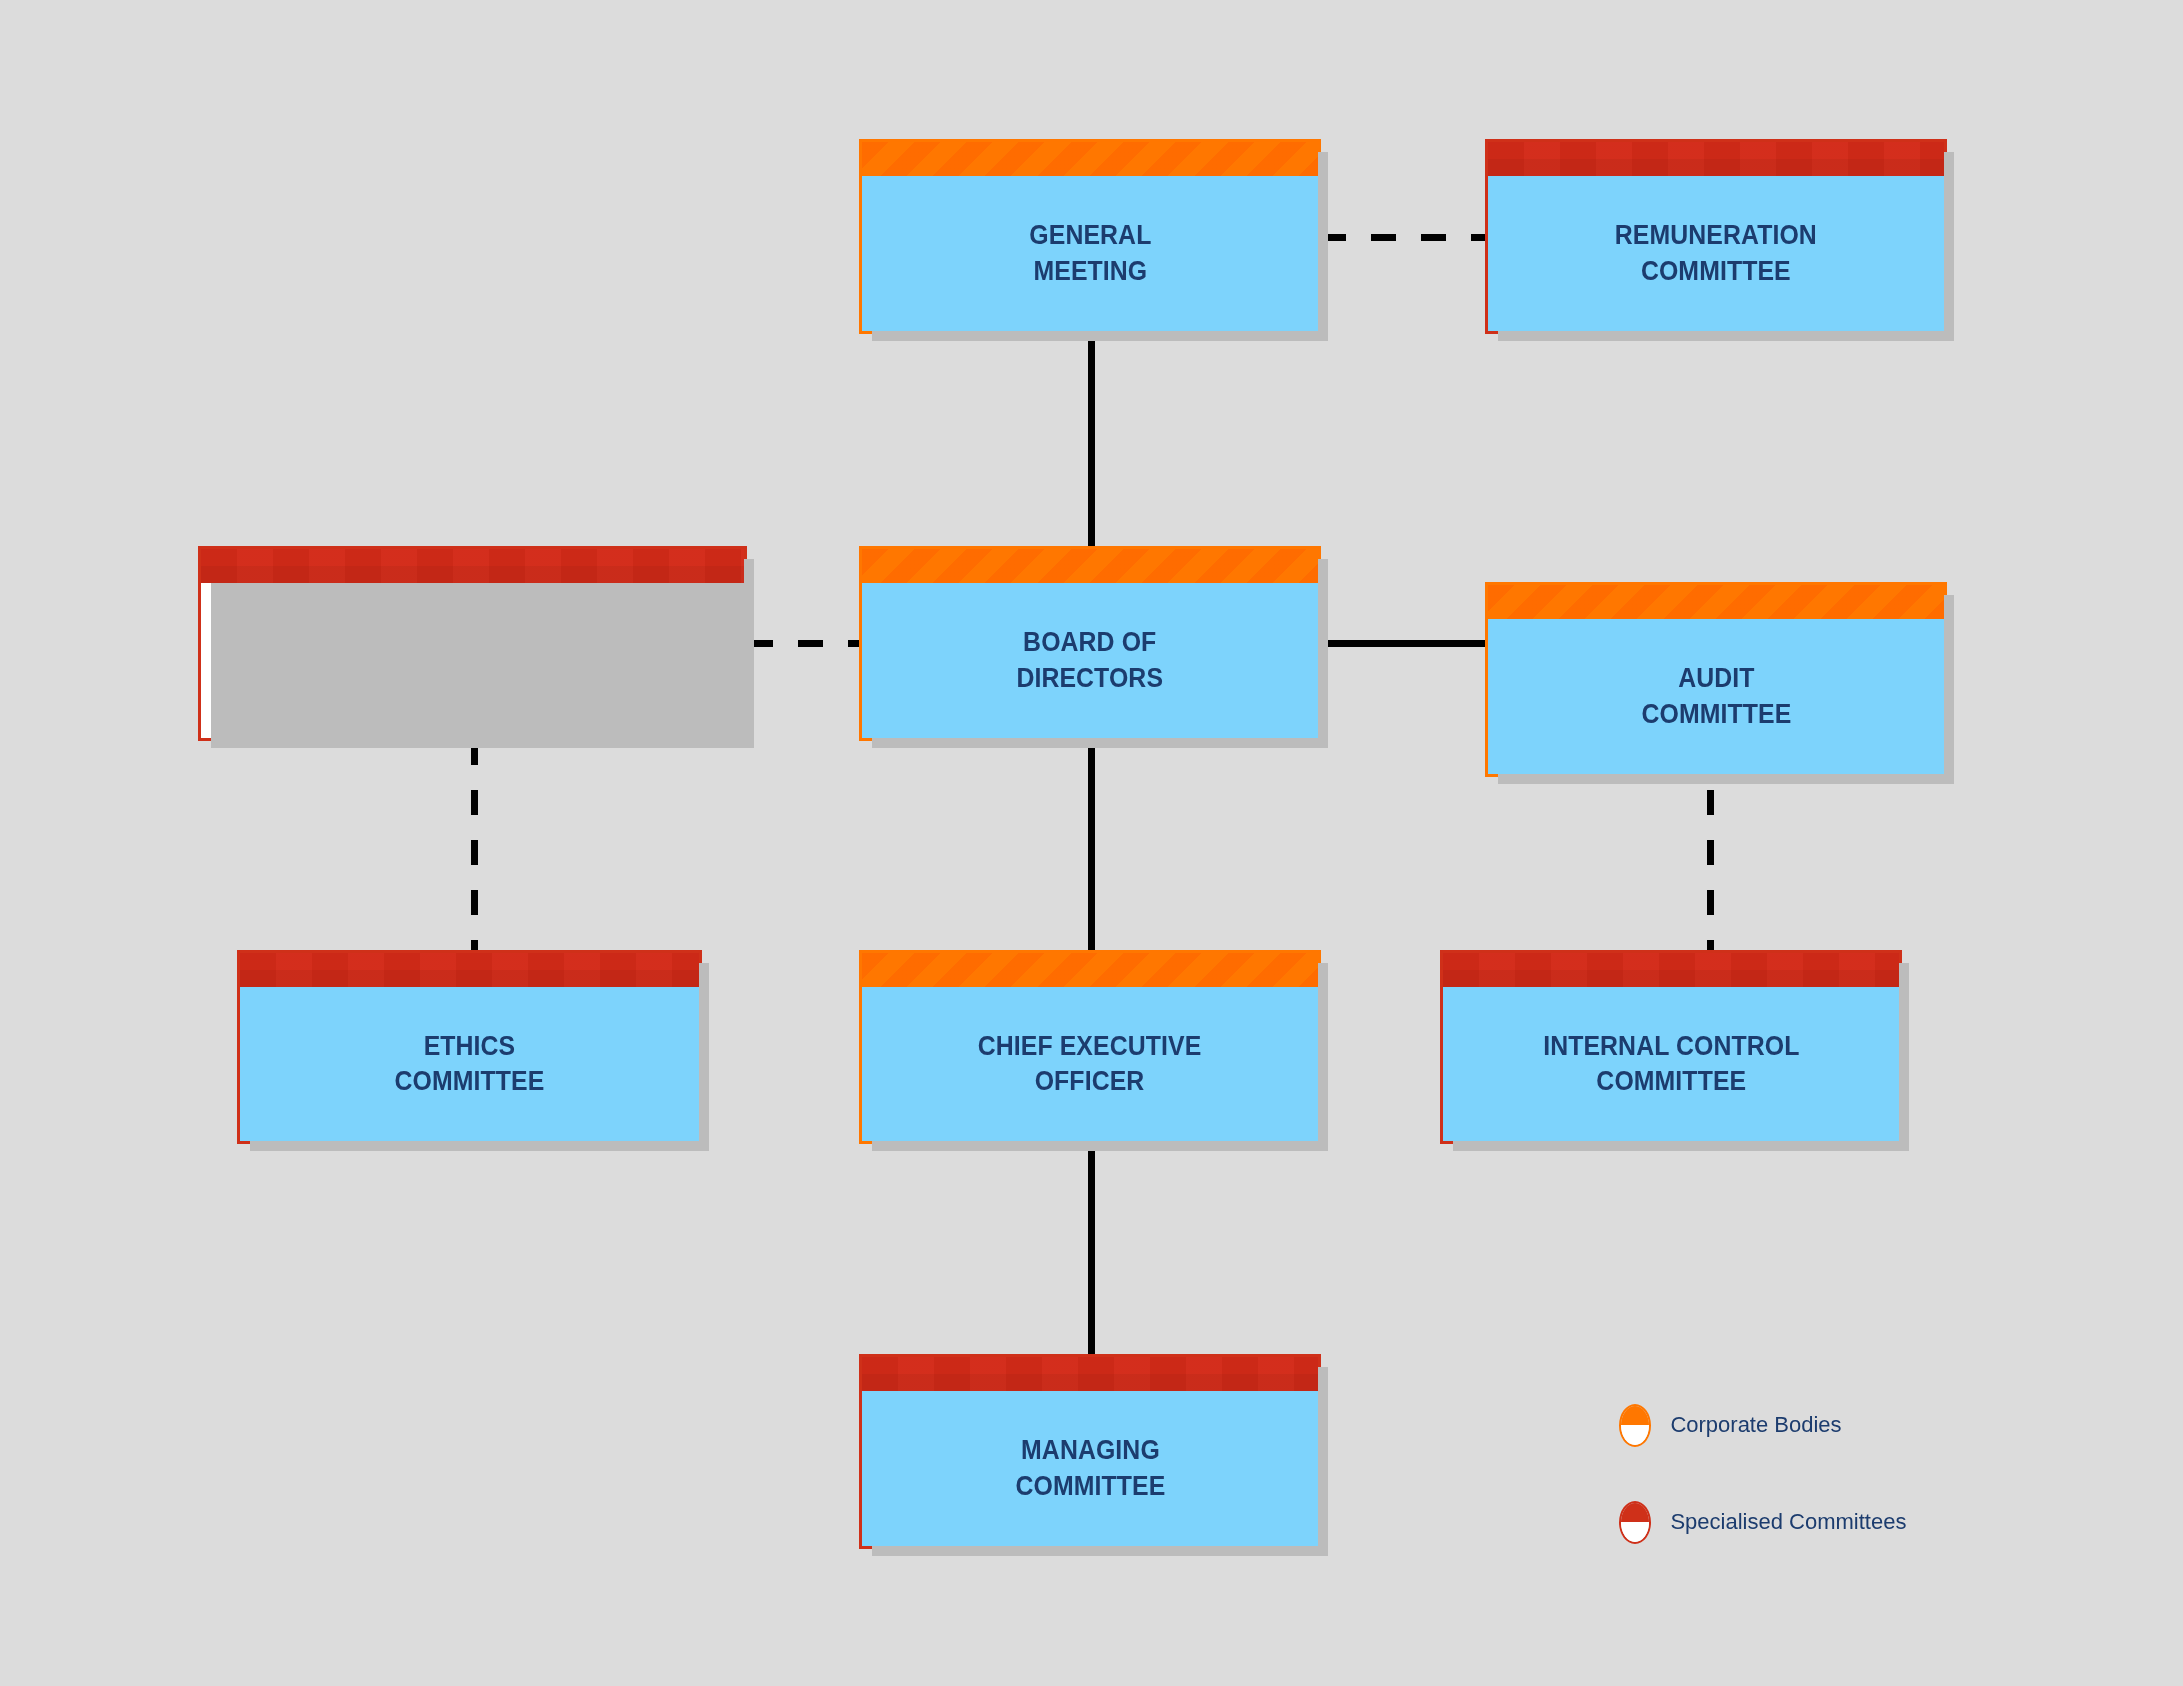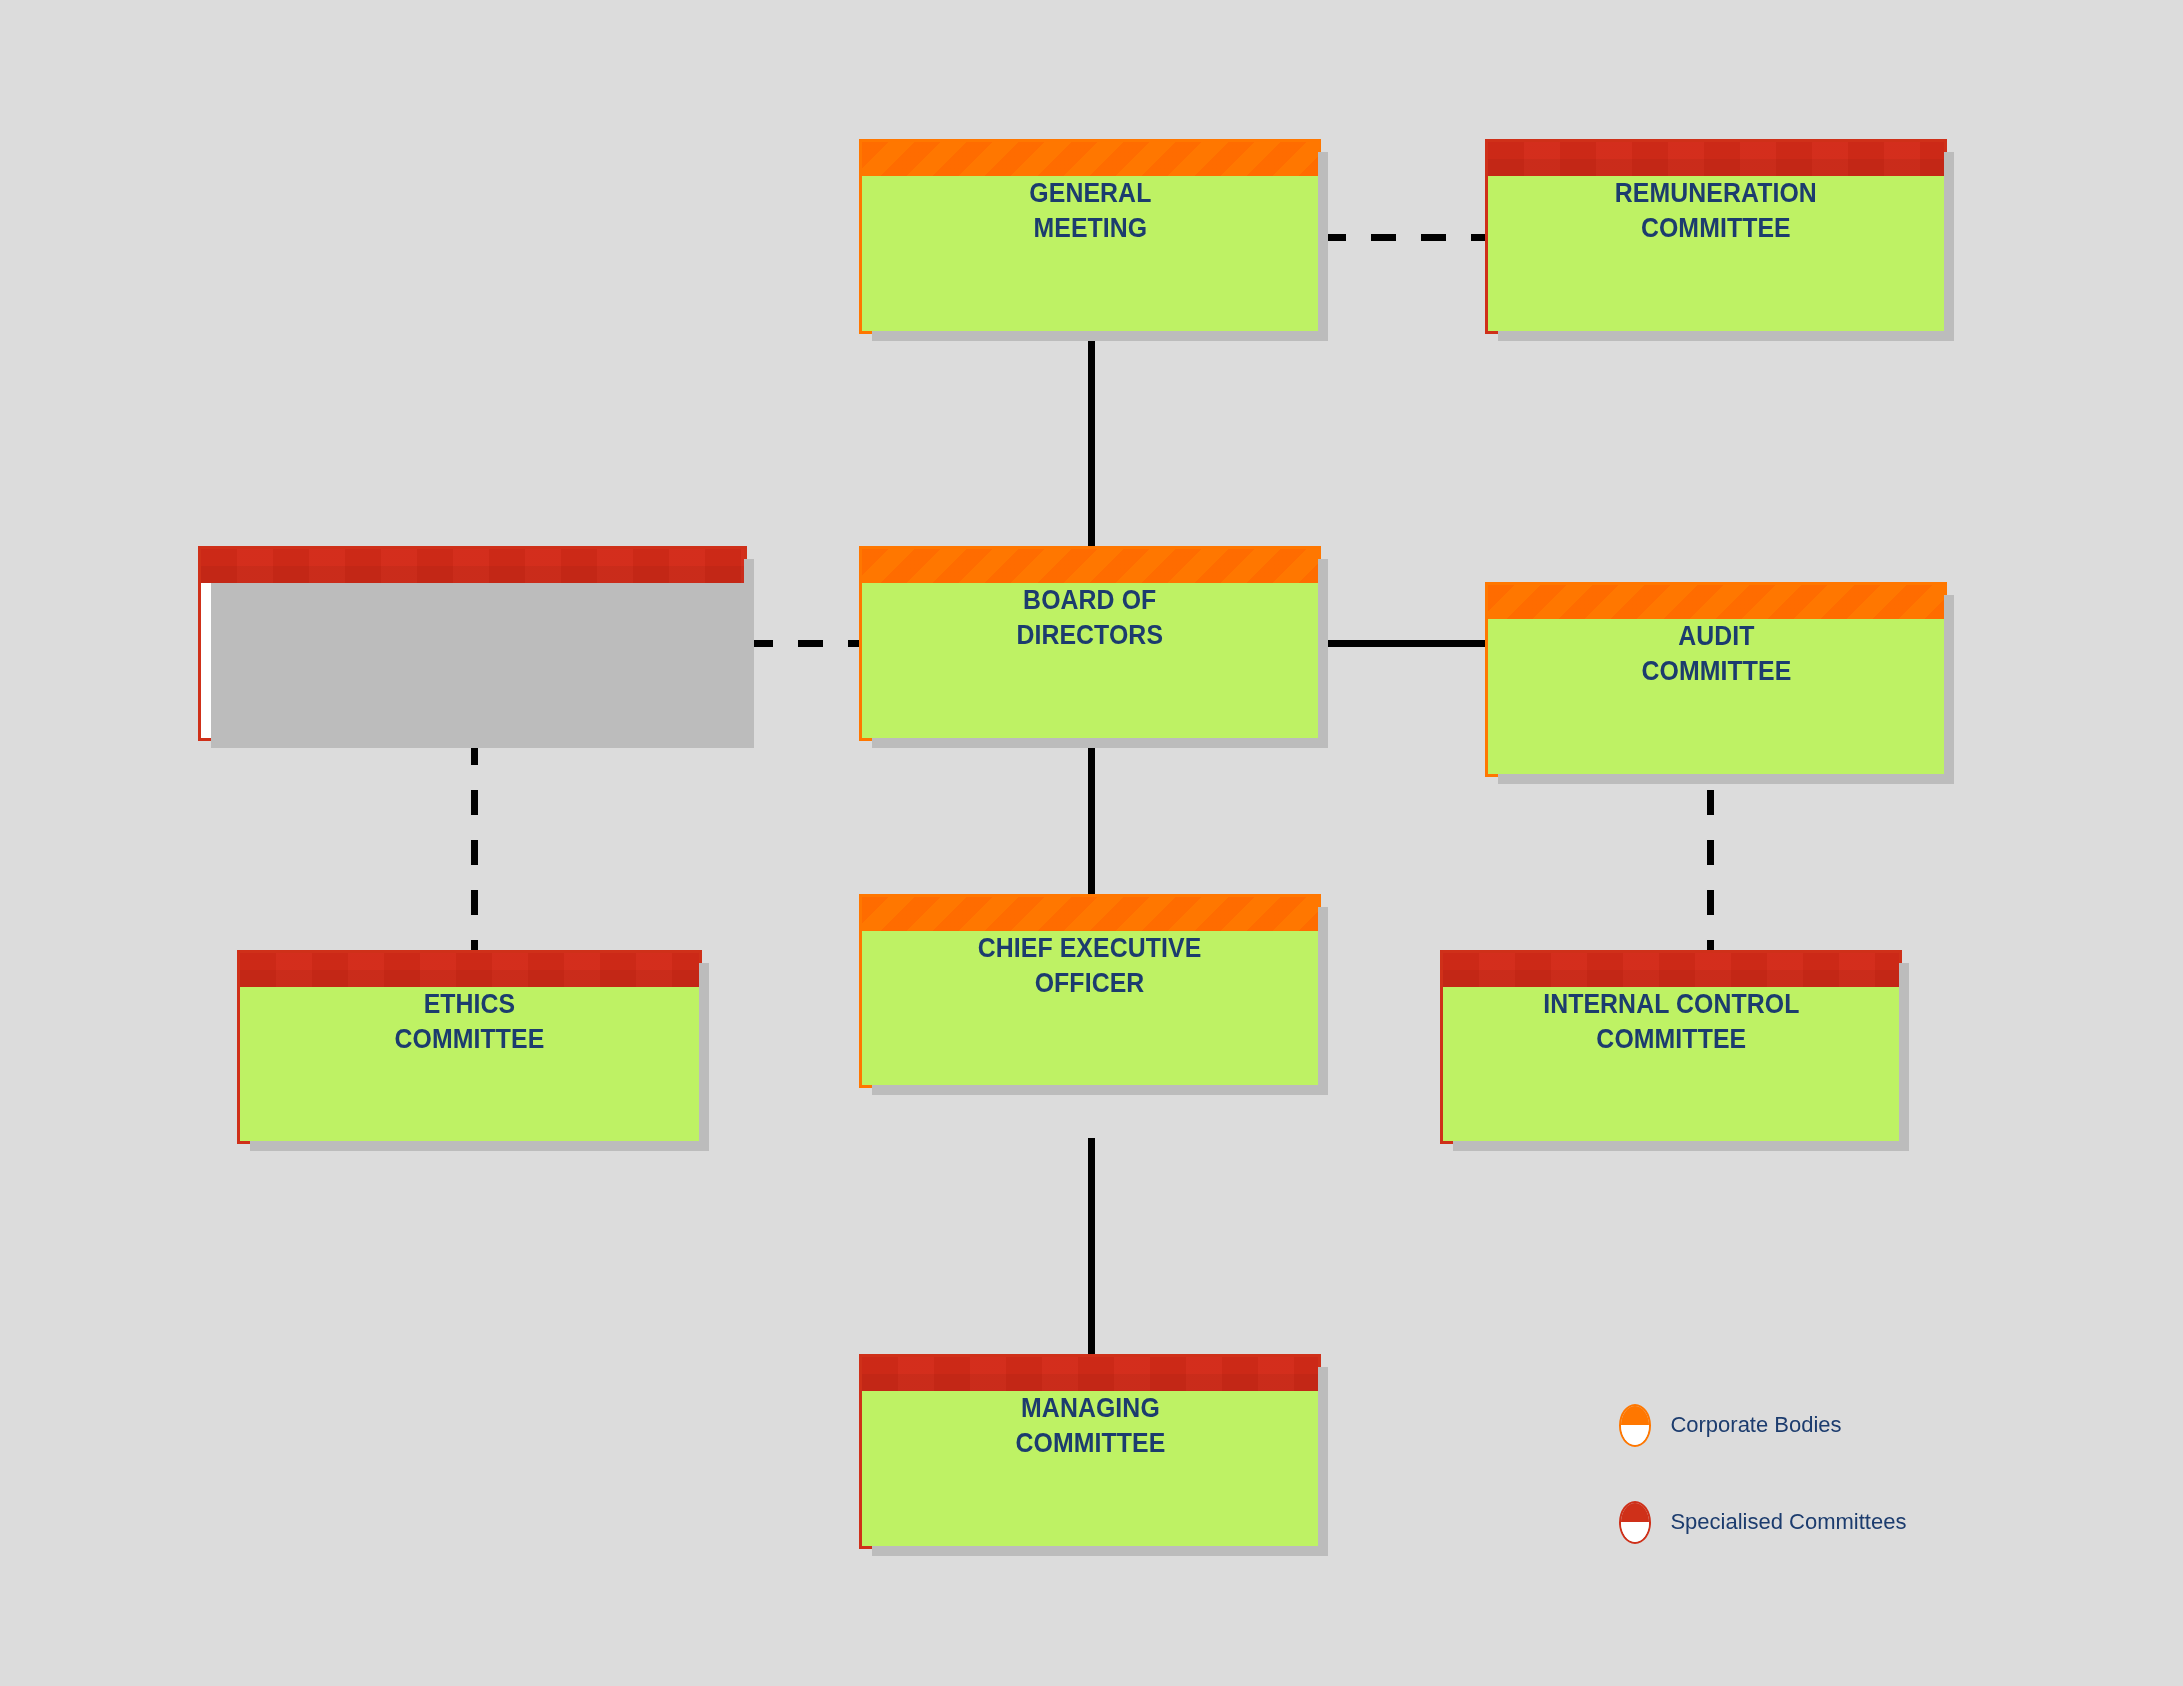--- a/index.html
+++ b/index.html
@@ -97,23 +97,23 @@
   .red .node-header::after {
     content: "";
     position: absolute;
     left: 0; right: 0; top: 16.5px; bottom: 0;
     background: rgba(0,0,0,0.045);
   }
 
   .node-body {
     flex: 1 1 auto;
     display: flex;
-    align-items: flex-start;
+    align-items: center;
     justify-content: center;
-    background: #bef264;
+    background: #7dd3fc;
     padding: 0 12px;
   }
   .node-label {
     color: #1c3c6e;
     font-weight: bold;
     font-size: 27px;
     line-height: 1.30;
     letter-spacing: 0.1px;
     text-align: center;
     font-stretch: condensed;
@@ -230,21 +230,21 @@
   </div>
 
   <div class="node red" style="left:237px; top:950px; width:465px; height:194px;">
     <div class="node-header"></div>
     <div class="node-body">
       <div class="node-label">ETHICS
 COMMITTEE</div>
     </div>
   </div>
 
-  <div class="node orange" style="left:859px; top:894px; width:462px; height:194px;">
+  <div class="node orange" style="left:859px; top:950px; width:462px; height:194px;">
     <div class="node-header"></div>
     <div class="node-body">
       <div class="node-label">CHIEF EXECUTIVE
 OFFICER</div>
     </div>
   </div>
 
   <div class="node red" style="left:1440px; top:950px; width:462px; height:194px;">
     <div class="node-header"></div>
     <div class="node-body">

